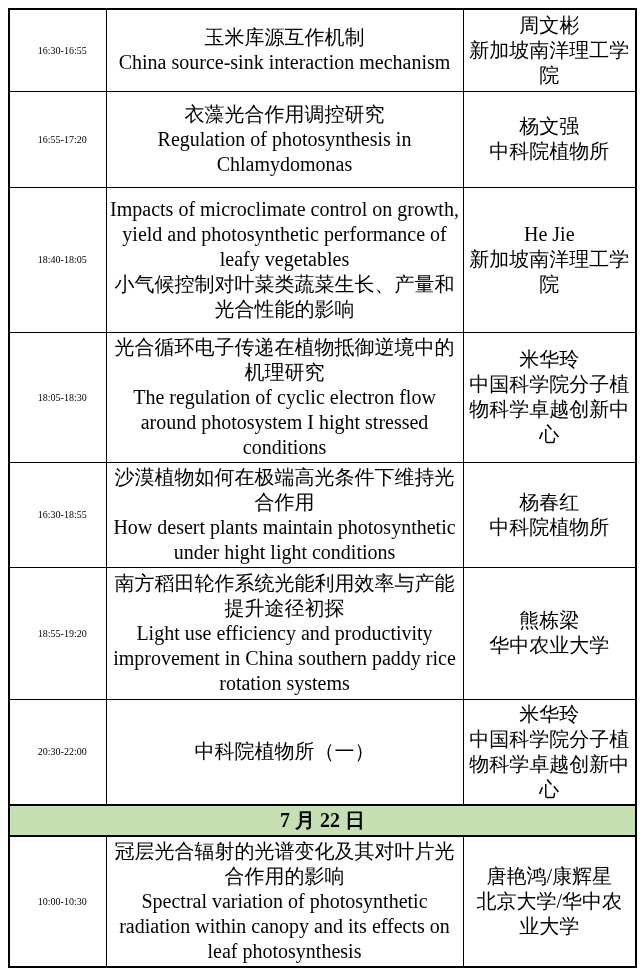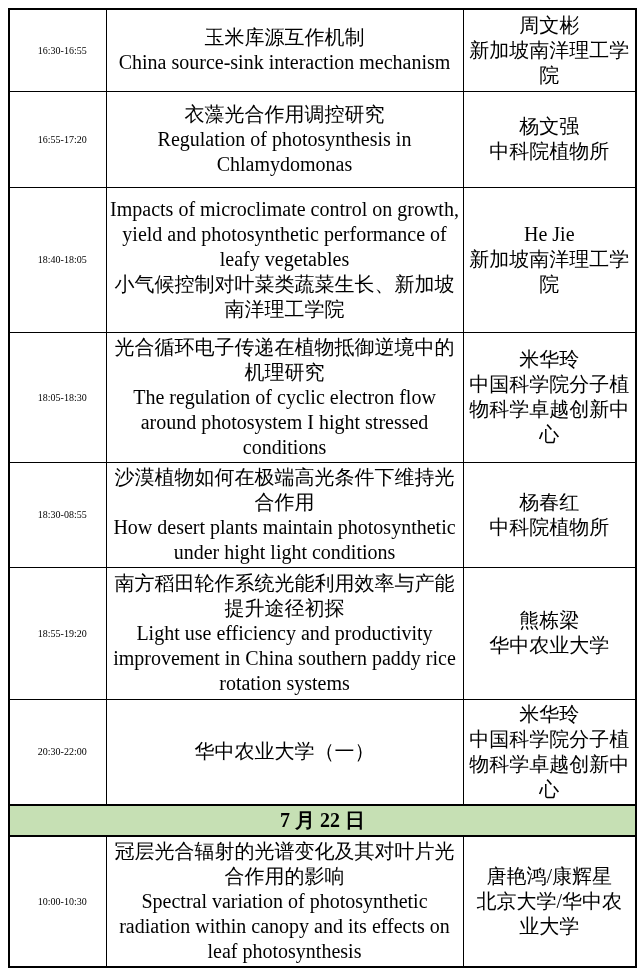--- a/index.html
+++ b/index.html
@@ -77,40 +77,40 @@
       </td>
       <td>
         <span class="speaker-line">杨文强</span>
         <span class="speaker-line">中科院植物所</span>
       </td>
     </tr>
     <tr class="rh-2">
       <td class="time-cell">18:40-18:05</td>
       <td>
         <span class="title-line">Impacts of microclimate control on growth, yield and photosynthetic performance of leafy vegetables</span>
-        <span class="title-line">小气候控制对叶菜类蔬菜生长、新加坡南洋理工学院</span>
+        <span class="title-line">小气候控制对叶菜类蔬菜生长、产量和光合性能的影响</span>
       </td>
       <td>
         <span class="speaker-line">He Jie</span>
         <span class="speaker-line">新加坡南洋理工学院</span>
       </td>
     </tr>
     <tr class="rh-3">
       <td class="time-cell">18:05-18:30</td>
       <td>
         <span class="title-line">光合循环电子传递在植物抵御逆境中的机理研究</span>
         <span class="title-line">The regulation of cyclic electron flow around photosystem I hight stressed conditions</span>
       </td>
       <td>
         <span class="speaker-line">米华玲</span>
         <span class="speaker-line">中国科学院分子植物科学卓越创新中心</span>
       </td>
     </tr>
     <tr class="rh-4">
-      <td class="time-cell">18:30-08:55</td>
+      <td class="time-cell">16:30-18:55</td>
       <td>
         <span class="title-line">沙漠植物如何在极端高光条件下维持光合作用</span>
         <span class="title-line">How desert plants maintain photosynthetic under hight light conditions</span>
       </td>
       <td>
         <span class="speaker-line">杨春红</span>
         <span class="speaker-line">中科院植物所</span>
       </td>
     </tr>
     <tr class="rh-5">
@@ -120,21 +120,21 @@
         <span class="title-line">Light use efficiency and productivity improvement in China southern paddy rice rotation systems</span>
       </td>
       <td>
         <span class="speaker-line">熊栋梁</span>
         <span class="speaker-line">华中农业大学</span>
       </td>
     </tr>
     <tr class="rh-6">
       <td class="time-cell">20:30-22:00</td>
       <td>
-        <span class="title-line">华中农业大学（一）</span>
+        <span class="title-line">中科院植物所（一）</span>
       </td>
       <td>
         <span class="speaker-line">米华玲</span>
         <span class="speaker-line">中国科学院分子植物科学卓越创新中心</span>
       </td>
     </tr>
     <tr class="date-row">
       <td colspan="3">7 月 22 日</td>
     </tr>
     <tr class="rh-7">

